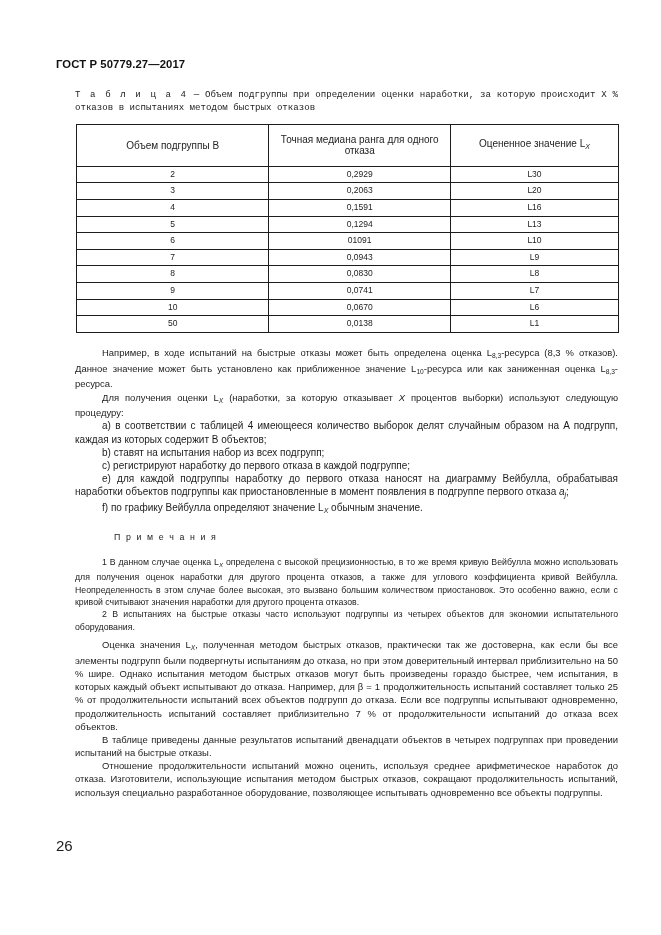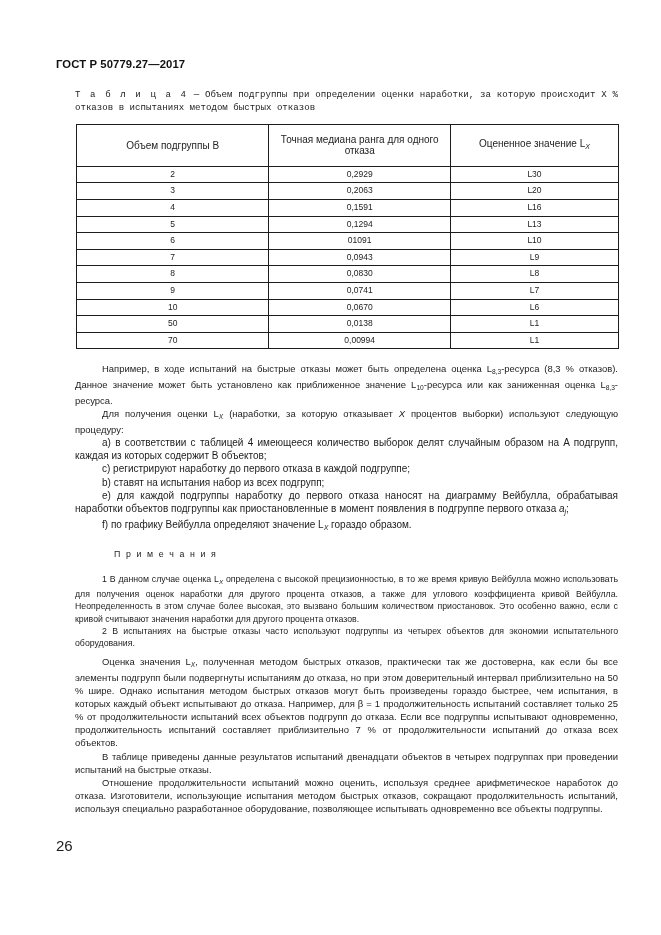--- a/index.html
+++ b/index.html
@@ -227,39 +227,34 @@
         <tr>
           <td>10</td>
           <td>0,0670</td>
           <td>L6</td>
         </tr>
         <tr>
           <td>50</td>
           <td>0,0138</td>
           <td>L1</td>
         </tr>
-        <tr>
-          <td>70</td>
-          <td>0,00994</td>
-          <td>L1</td>
-        </tr>
       </tbody>
     </table>
 
     <div class="body-text">
 
       <p class="para"><span>Например, в ходе испытаний на быстрые отказы может быть определена оценка L</span><sub class="v">8,3</sub><span>-ресурса (8,3 % отказов). Данное значение может быть установлено как приближенное значение L</span><sub class="v">10</sub><span>-ресурса или как заниженная оценка L</span><sub class="v">8,3</sub><span>-ресурса.</span></p>
 
       <p class="para"><span>Для получения оценки L</span><sub class="v"><i class="v">X</i></sub><span> (наработки, за которую отказывает </span><i class="v">X</i><span> процентов выборки) используют следующую процедуру:</span></p>
 
       <p class="list">a) в соответствии с таблицей 4 имеющееся количество выборок делят случайным образом на A подгрупп, каждая из которых содержит B объектов;</p>
+      <p class="list">b) ставят на испытания набор из всех подгрупп;</p>
       <p class="list">c) регистрируют наработку до первого отказа в каждой подгруппе;</p>
-      <p class="list">b) ставят на испытания набор из всех подгрупп;</p>
       <p class="list"><span>e) для каждой подгруппы наработку до первого отказа наносят на диаграмму Вейбулла, обрабатывая наработки объектов подгруппы как приостановленные в момент появления в подгруппе первого отказа </span><i class="v">a</i><sub class="v"><i class="v">j</i></sub><span>;</span></p>
-      <p class="list"><span>f) по графику Вейбулла определяют значение L</span><sub class="v"><i class="v">X</i></sub><span> гораздо образом.</span></p>
+      <p class="list"><span>f) по графику Вейбулла определяют значение L</span><sub class="v"><i class="v">X</i></sub><span> обычным значение.</span></p>
 
       <div class="gap-s"></div>
 
       <p class="notes-title">П р и м е ч а н и я</p>
 
       <p class="note"><span>1 В данном случае оценка L</span><sub class="v"><i class="v">X</i></sub><span> определена с высокой прецизионностью, в то же время кривую Вейбулла можно использовать для получения оценок наработки для другого процента отказов, а также для углового коэффициента кривой Вейбулла. Неопределенность в этом случае более высокая, это вызвано большим количеством приостановок. Это особенно важно, если с кривой считывают значения наработки для другого процента отказов.</span></p>
 
       <p class="note">2  В испытаниях на быстрые отказы часто используют подгруппы из четырех объектов для экономии испытательного оборудования.</p>
 
       <div class="gap-m"></div>

